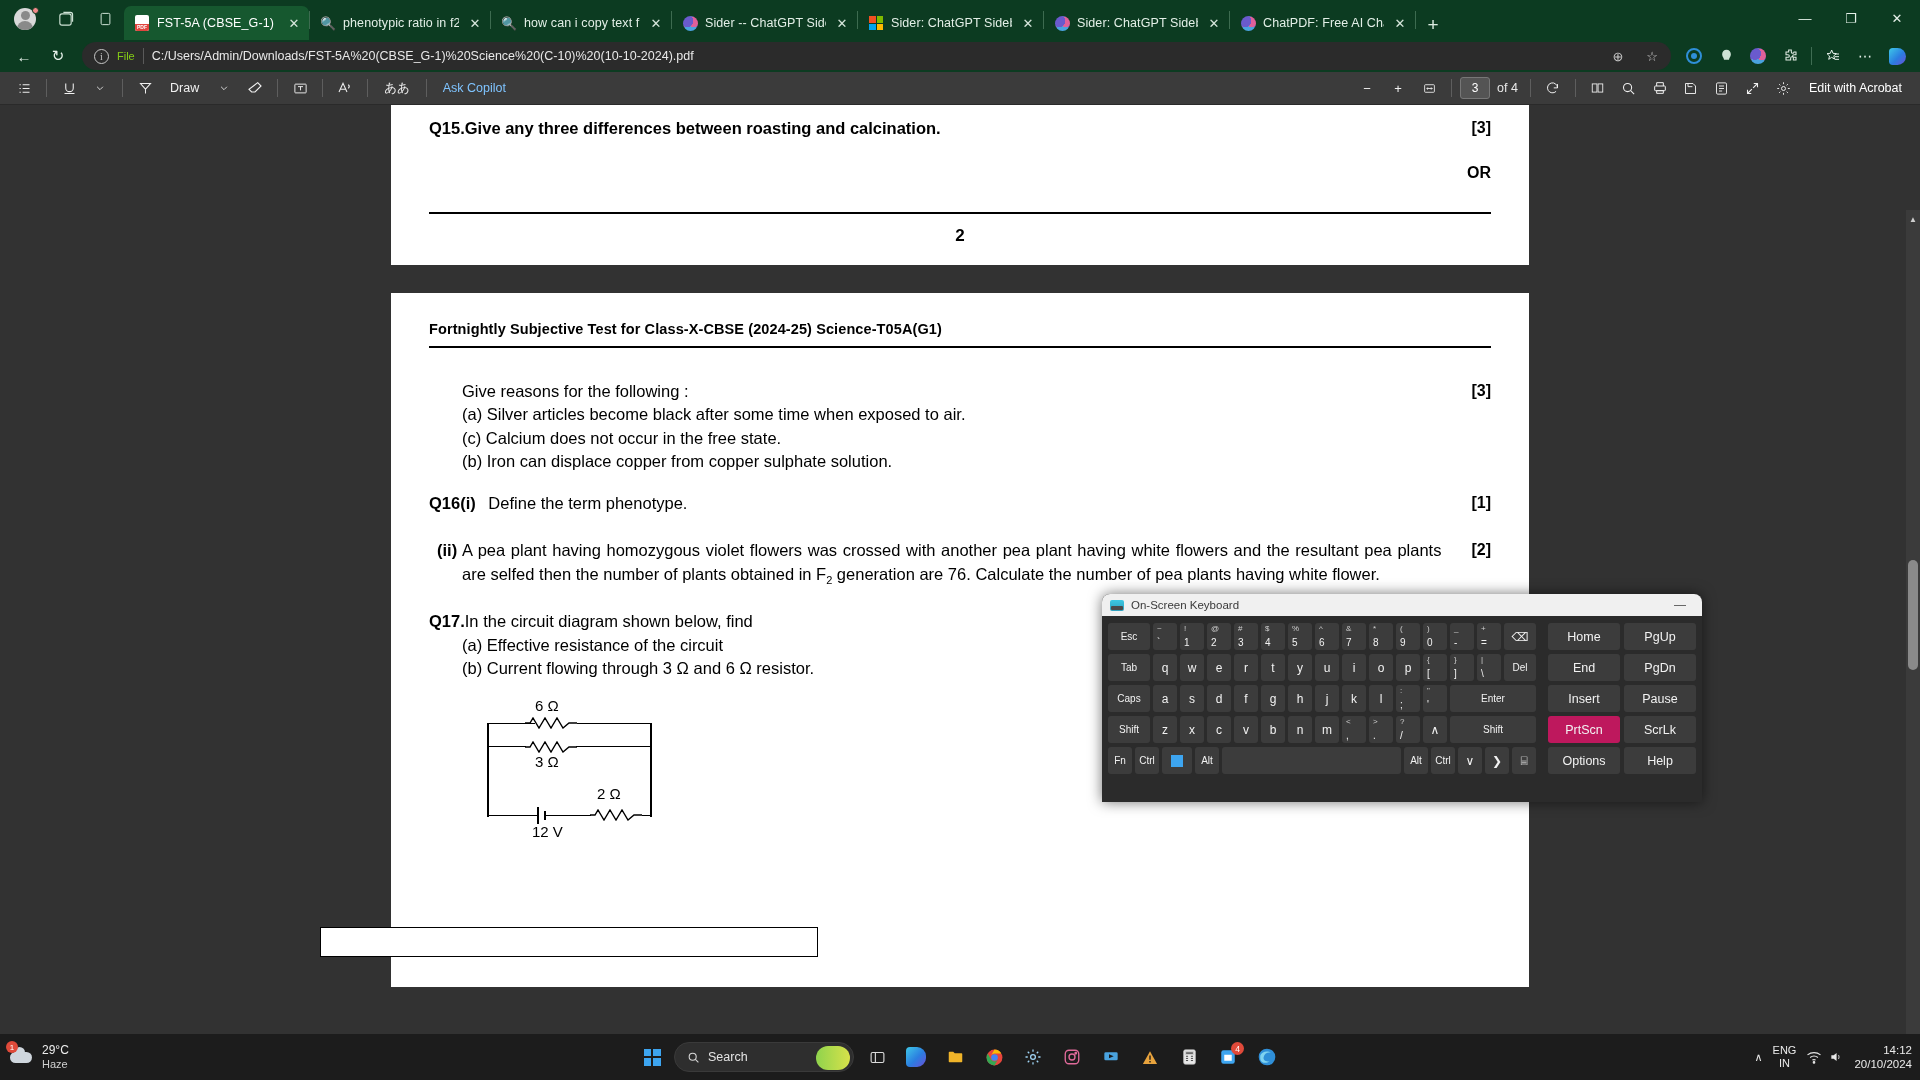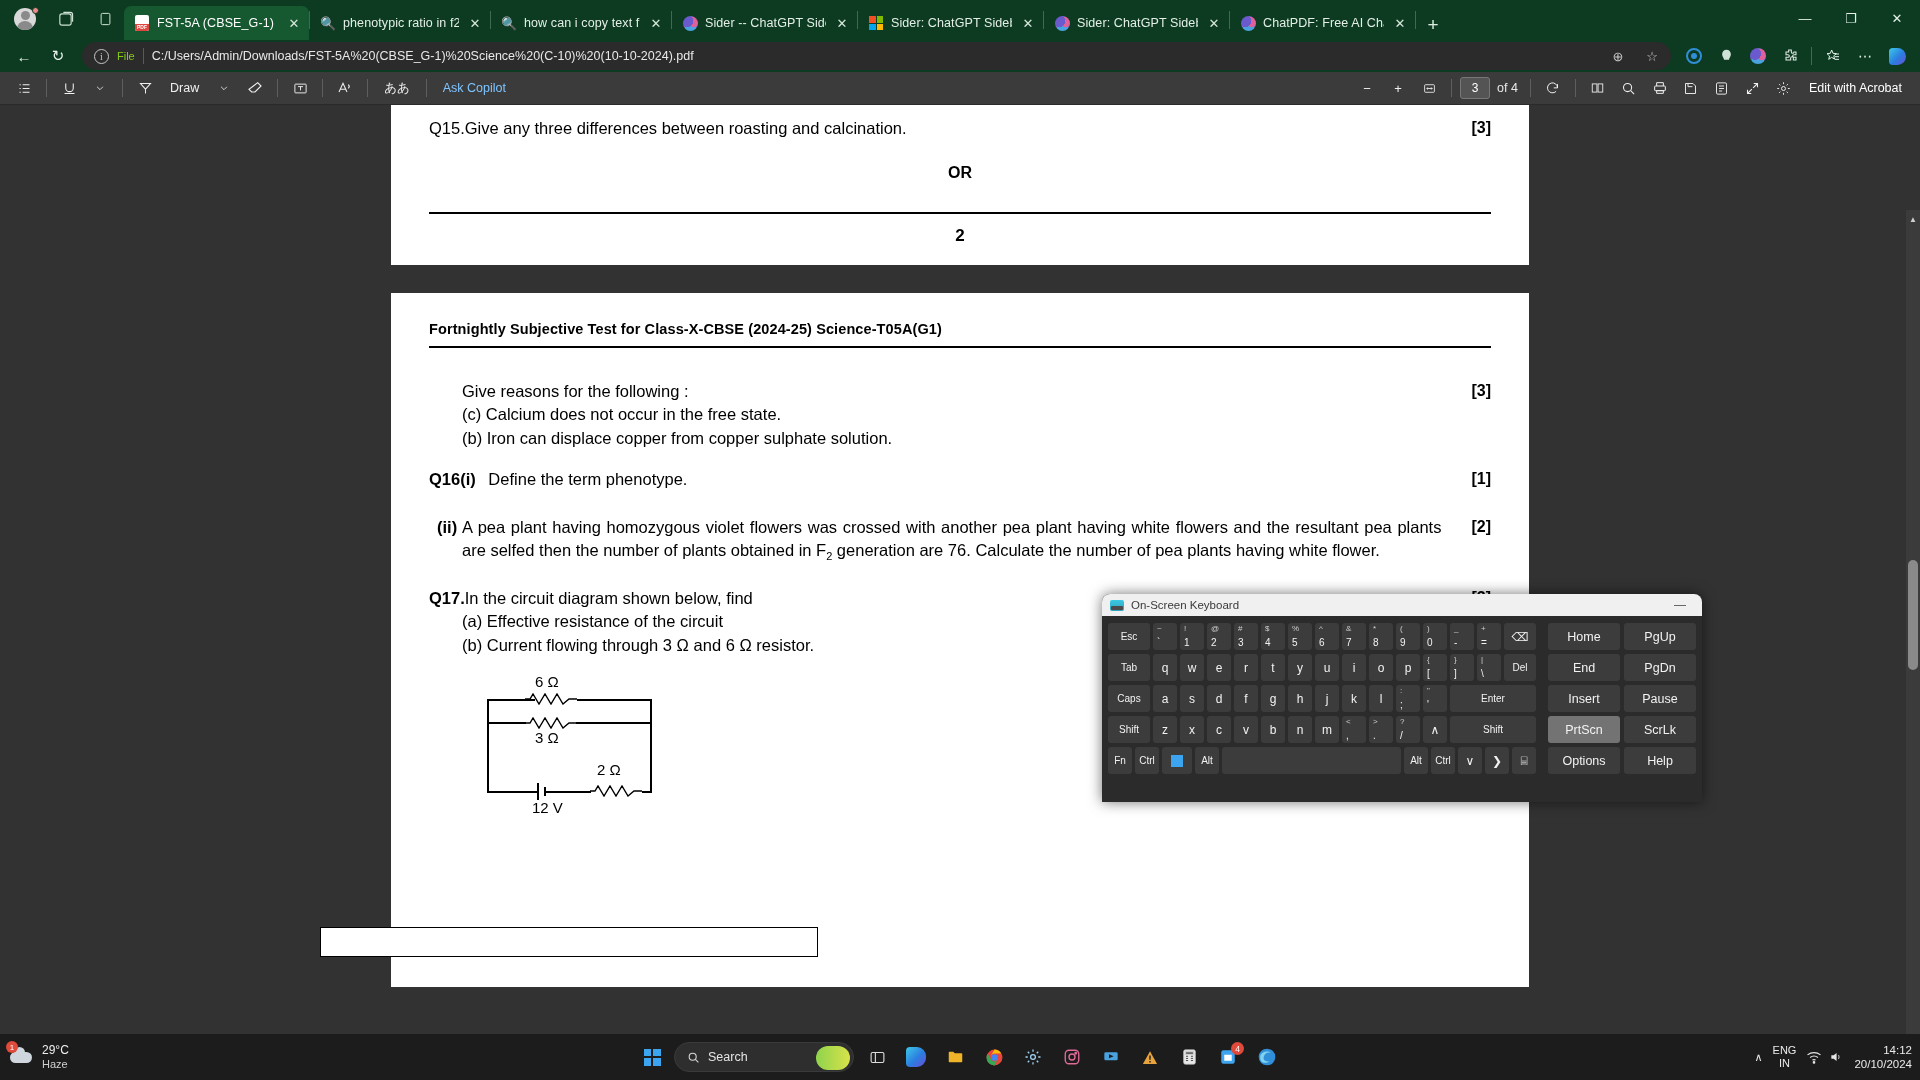--- a/index.html
+++ b/index.html
@@ -154,23 +154,23 @@
     position: absolute; left:0; right:0; top:105px; bottom:0;
     background: #323232; overflow: hidden;
   }
   .page {
     background:#fff; width:1138px; margin: 0 auto;
     position:relative; color:#000;
   }
   .page-top { height: 160px; padding: 14px 38px 0 38px; }
   .page-main { margin-top:28px; height: 694px; padding: 28px 38px 0 38px;}
   .q15row { display:flex; align-items:flex-start; }
-  .q15 { font-size:16.5px; font-weight:normal; }
+  .q15 { font-size:16.5px; font-weight:bold; }
   .marks { margin-left:auto; font-weight:bold; font-size:16px;}
-  .ortext { text-align:center; font-weight:bold; font-size:16px; margin-top:26px;}
+  .ortext { text-align:right; font-weight:bold; font-size:16px; margin-top:26px;}
   .hr-black { border:0; border-top:2px solid #000; margin-top:30px;}
   .num2 { text-align:center; font-weight:bold; font-size:17px; margin-top:12px;}
 
   .doc-head { font-weight:bold; font-size:14.5px; letter-spacing:.1px;}
   .doc-head-rule { border:0; border-top:2.5px solid #000; margin-top:9px;}
 
   .qblock { margin-top: 32px; font-size:16.5px; line-height:1.42; }
   .indent1 { padding-left: 33px; }
   .row { display:flex; align-items:flex-start;gap:16px; }
   .row .body { flex:1; }
@@ -223,21 +223,21 @@
   .key .top { position:absolute; top:1px; left:4px; font-size:8px; color:#cfcfcf;}
   .key .bot { position:absolute; bottom:2px; left:4px; font-size:10px;}
   .key.wide { width:42px; }
   .key.winlogo { width:30px; background:#3c3c3c; display:flex;align-items:center;justify-content:center;}
   .winsq { width:12px;height:12px;background:#3da5f0;display:grid;grid-template-columns:1fr 1fr;grid-template-rows:1fr 1fr;gap:1px;}
   .winsq i{background:#3da5f0;display:block;}
   .osk-right { position:absolute; right:0; top:22px; bottom:0; width:160px; padding:7px 6px; display:flex; flex-direction:column; gap:4px;}
   .rrow { display:flex; gap:4px; height:27px;}
   .rkey { flex:1; background:#3c3c3c; border-radius:3px; color:#f2f2f2; font-size:12.5px;
           display:flex;align-items:center;justify-content:center;}
-  .rkey.blue { background:#737373; }
+  .rkey.blue { background:#be185d; }
 
   
   .taskbar {
     position:absolute; left:0; right:0; bottom:0; height:46px;
     background:#1c1c1c; display:flex; align-items:center; padding:0 8px;
   }
   .weather { display:flex; align-items:center; gap:8px; color:#eee; }
   .weather-ico { width:26px;height:26px; position:relative; }
   .weather-badge{
     position:absolute;left:-2px;top:-3px;width:12px;height:12px;border-radius:50%;
@@ -562,20 +562,21 @@
 
   <div class="page page-main">
     <div class="doc-head">Fortnightly Subjective Test for Class-X-CBSE (2024-25) Science-T05A(G1)</div>
     <hr class="doc-head-rule">
 
     <div class="qblock">
       <div class="row indent1">
         <div class="body">Give reasons for the following :</div>
         <div class="mk">[3]</div>
       </div>
+      <div class="indent1">(a) Silver articles become black after some time when exposed to air.</div>
       <div class="indent1">(c) Calcium does not occur in the free state.</div>
       <div class="indent1">(b) Iron can displace copper from copper sulphate solution.</div>
     </div>
 
     <div class="qblock" style="margin-top:18px">
       <div class="row">
         <div class="body">
           <span class="qlabel">Q16(i)</span>
           <span style="padding-left:8px">Define the term phenotype.</span>
         </div>

